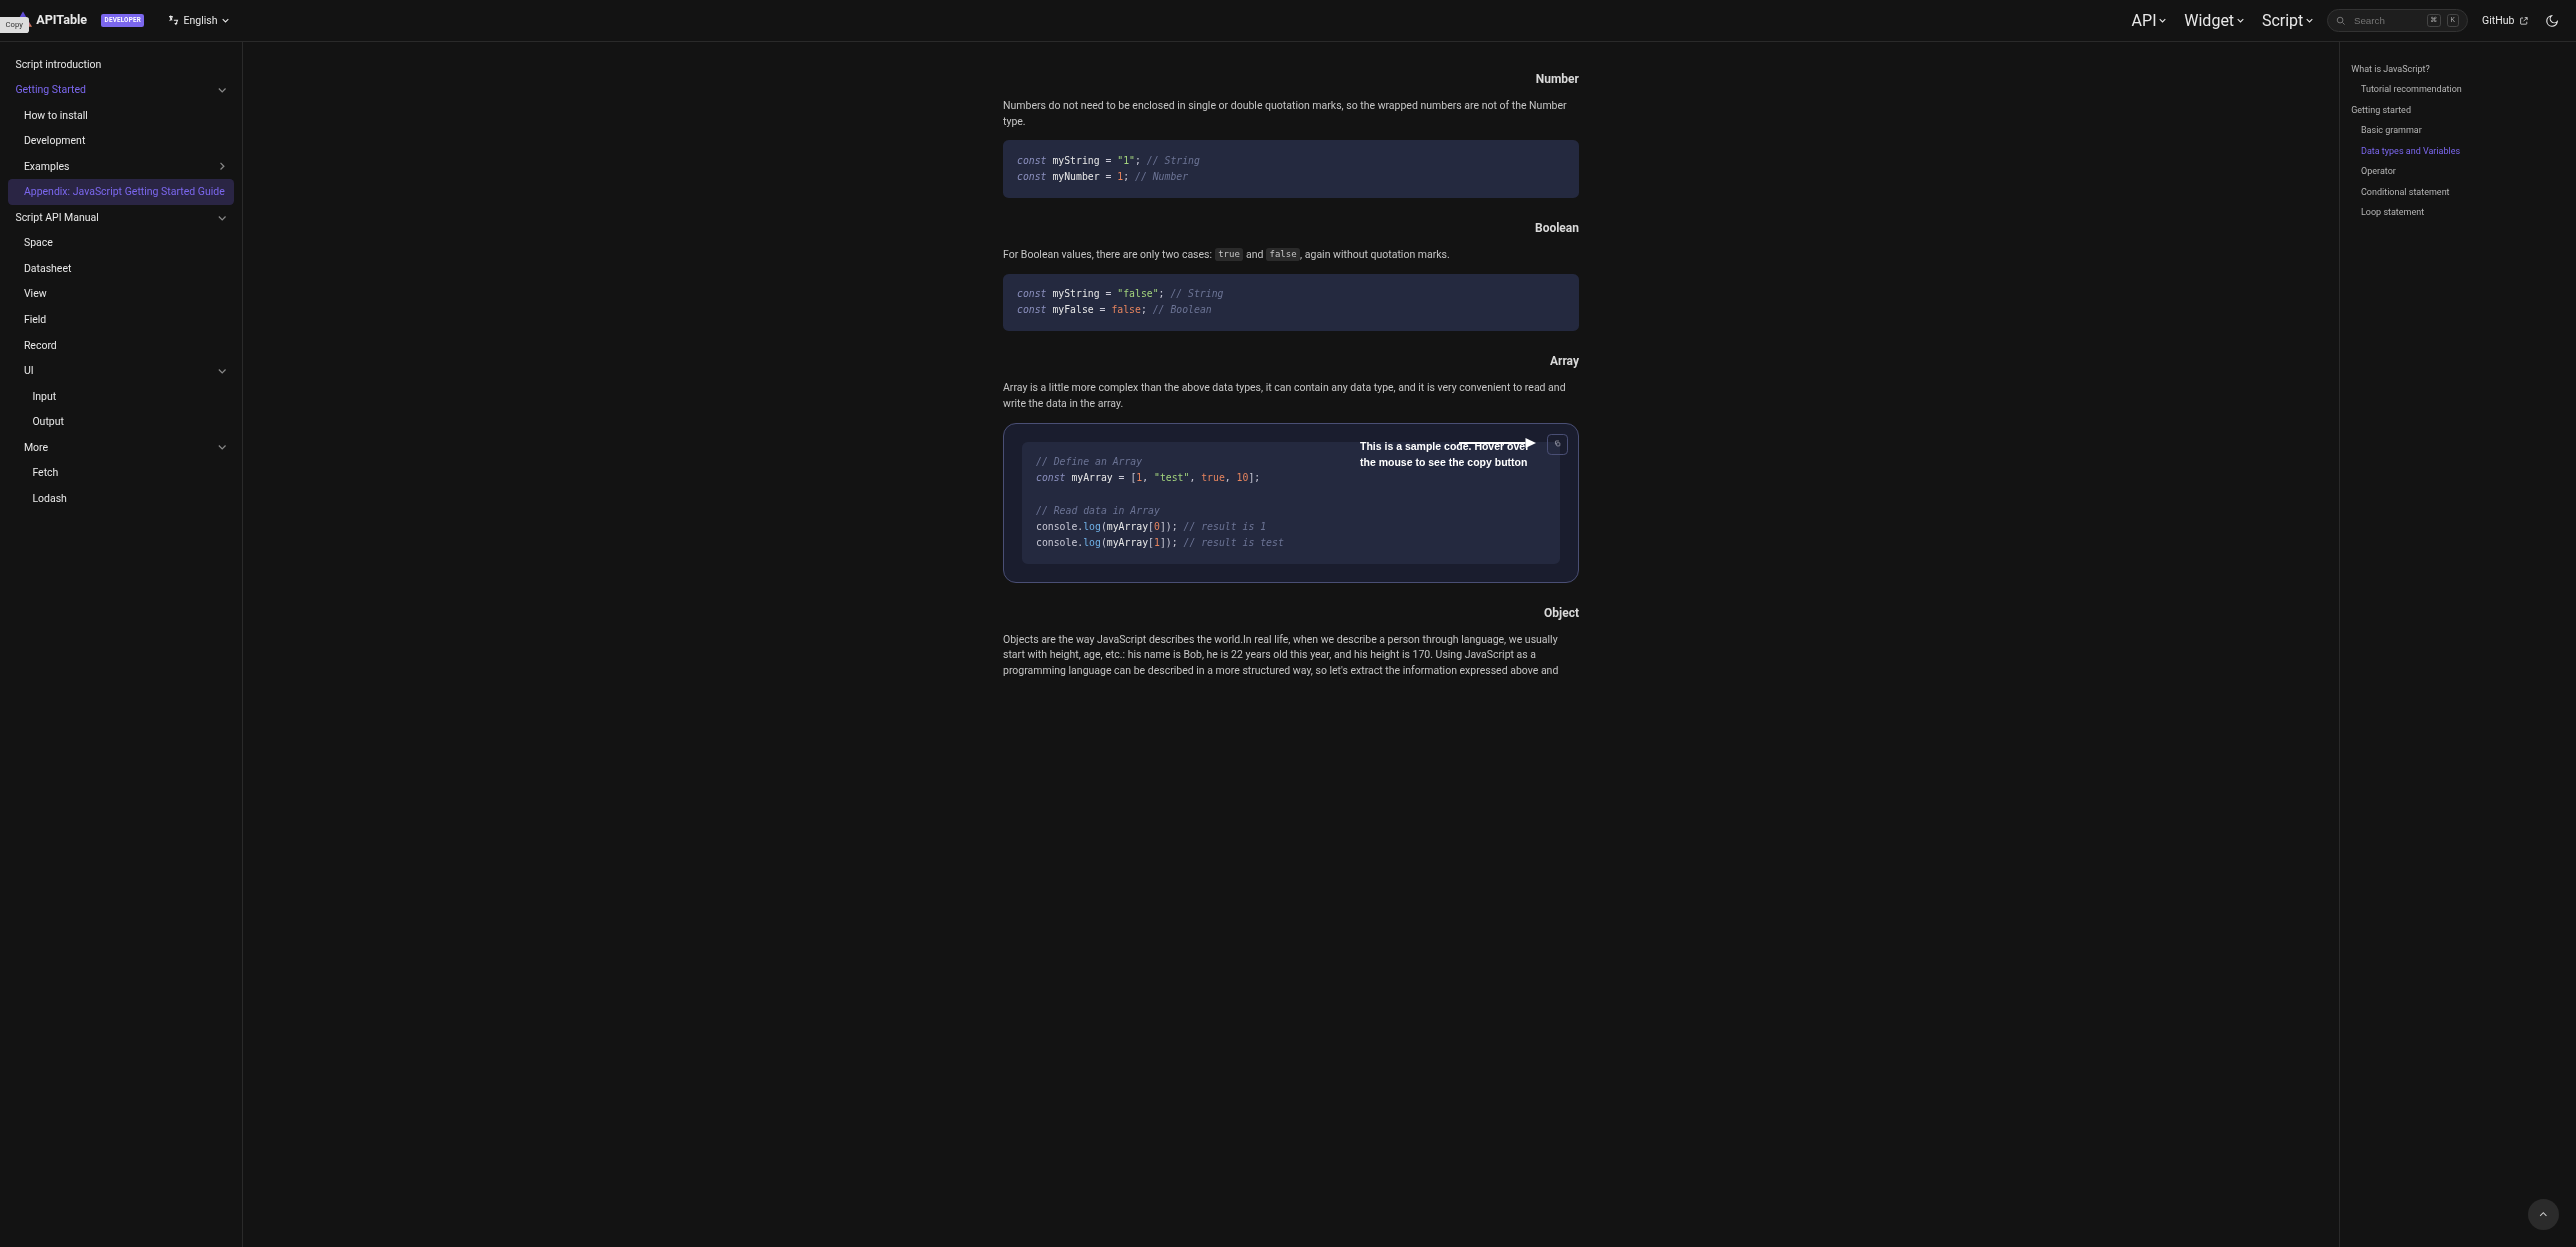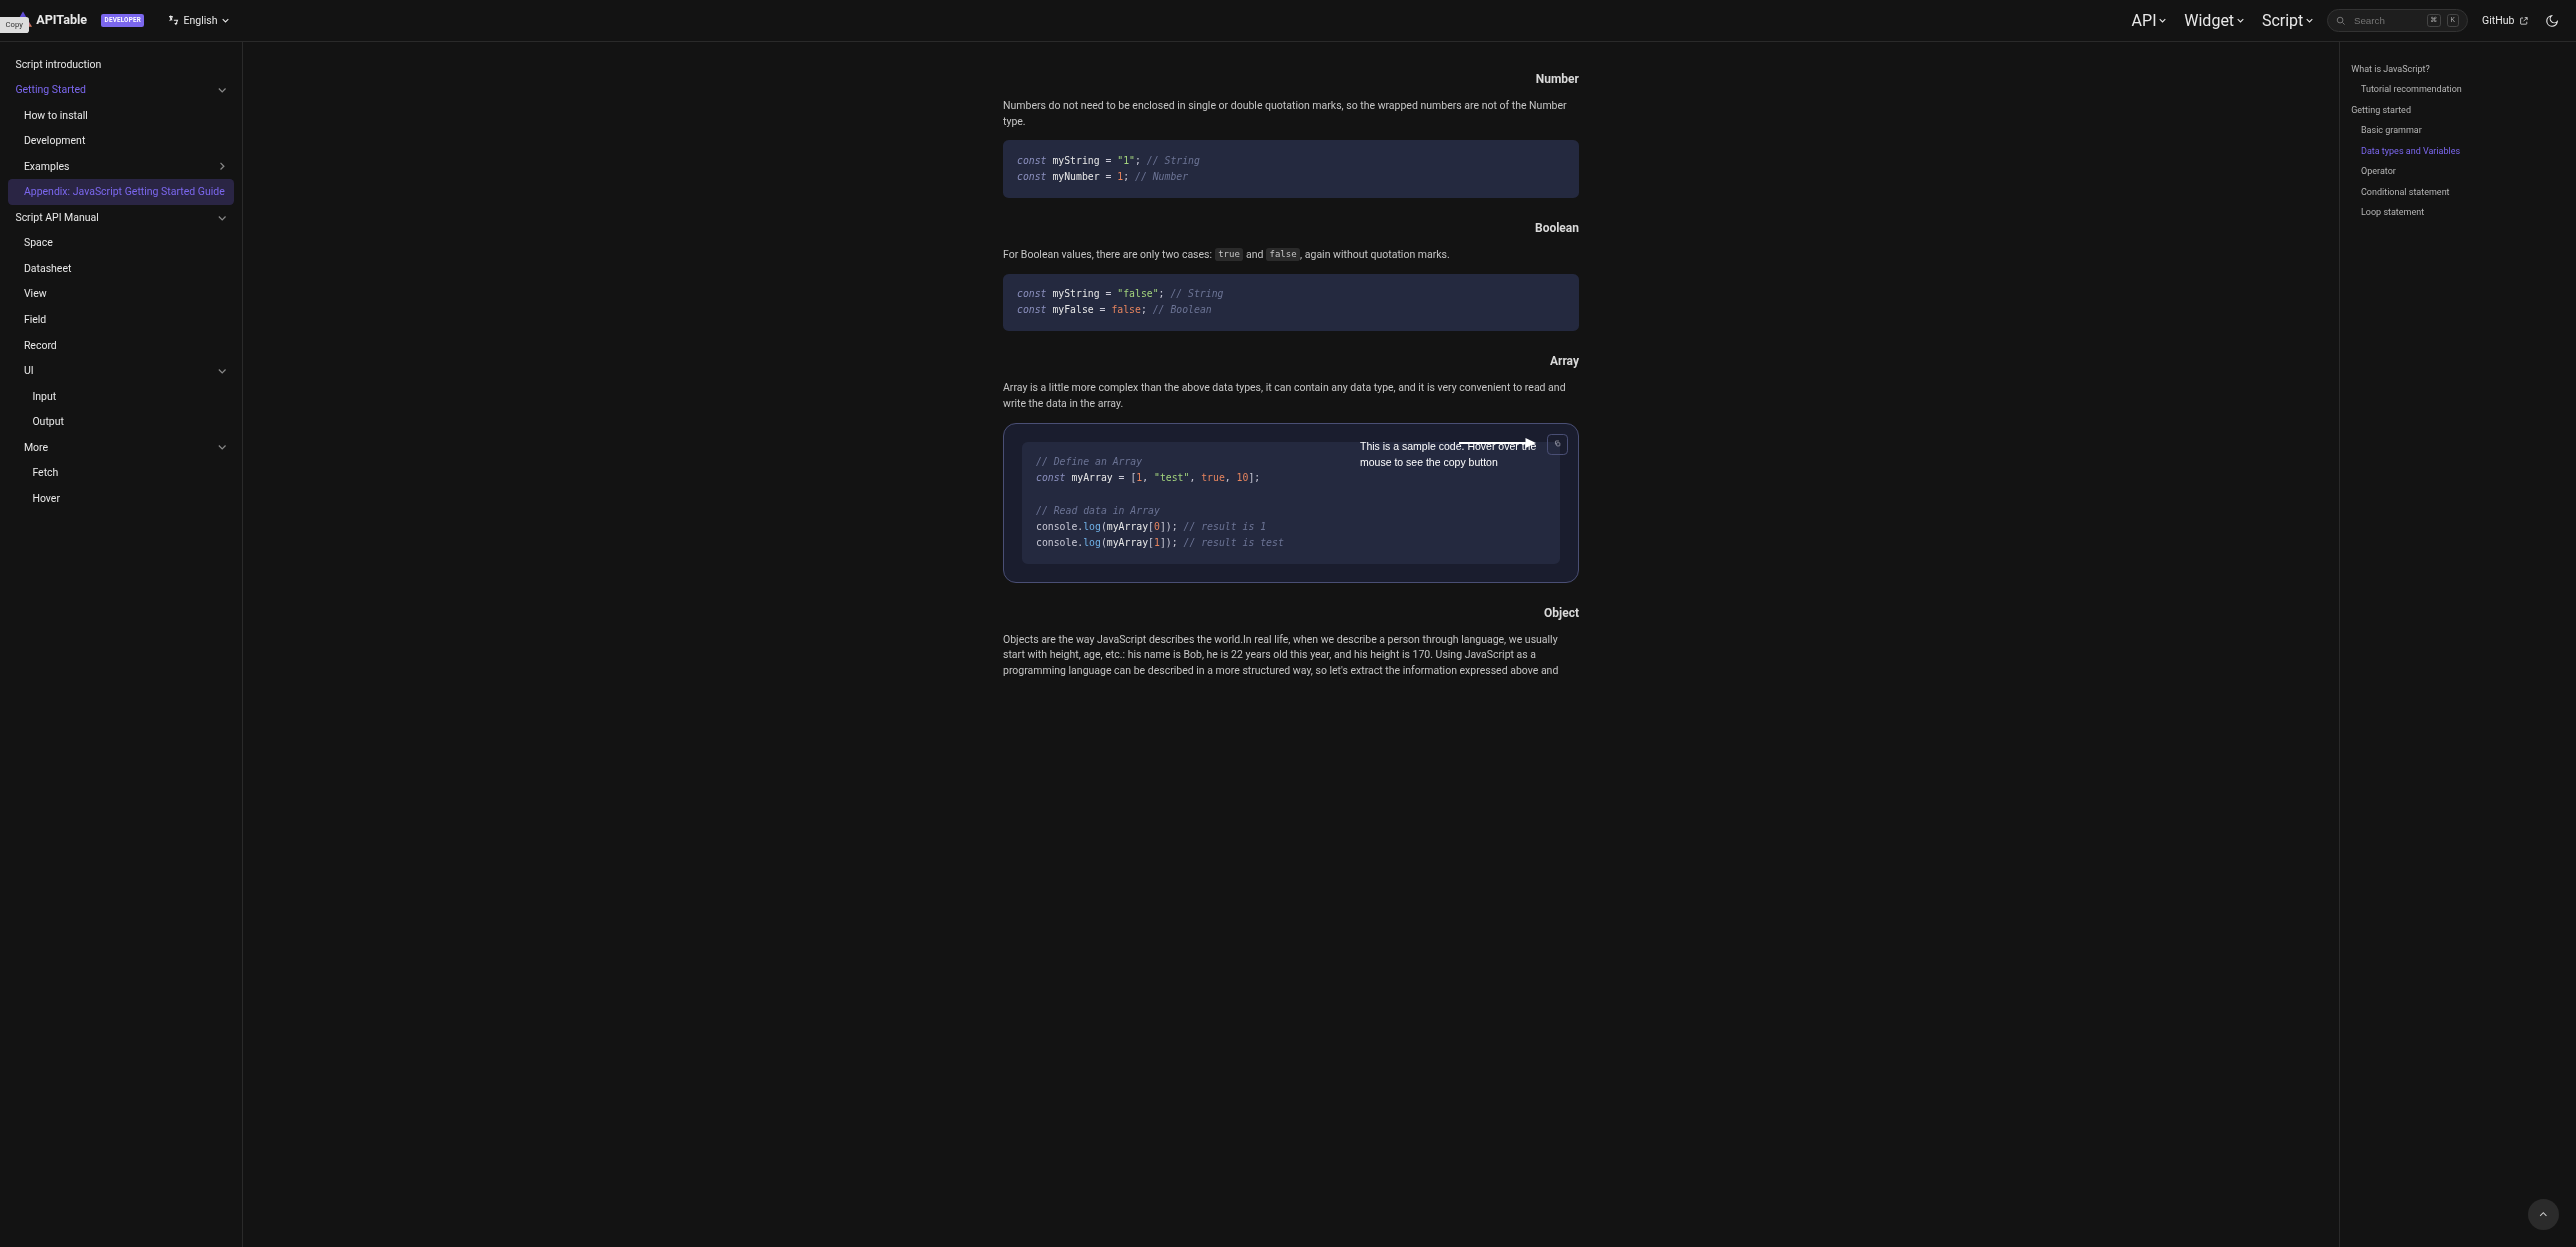--- a/index.html
+++ b/index.html
@@ -110,21 +110,21 @@
     border:0.7px solid #4a4f75;border-radius:13px;padding:18px;background:#1a1d2e;
     position:relative;
   }
   .demo-wrap .code-block{margin:0;}
   .copy-btn{
     position:absolute;top:9.8px;right:9.8px;width:21px;height:21px;border:0.7px solid #4a4f75;
     border-radius:4.2px;display:flex;align-items:center;justify-content:center;cursor:pointer;
     background:transparent;color:#c9c9d6;
   }
   .annotation{
-    position:absolute;right:35px;top:15.5px;color:#fff;font-weight:400;font-size:10.5px;
+    position:absolute;right:35px;top:15.5px;color:#fff;font-weight:700;font-size:10.5px;
     max-width:183px;text-align:left;font-family:-apple-system,sans-serif;
   }
   .arrow{
     position:absolute;right:42px;top:12.6px;pointer-events:none;
   }
   
   .toc a{display:block;color:#b5b5b5;padding:3.5px 0;text-decoration:none;cursor:pointer;}
   .toc a.level-1{padding-left:9.8px;}
   .toc a.active{color:var(--accent);}
   
@@ -275,21 +275,21 @@
         <span class="chevron">
           <svg width="8.4" height="8.4" viewBox="0 0 10 10">
             <path d="M1 3l4 4 4-4" fill="none" stroke="currentColor" stroke-width="1.5"></path>
           </svg>
         </span>
       </div>
       <div class="sb-item level-2">
         <span>Fetch</span>
       </div>
       <div class="sb-item level-2">
-        <span>Hover</span>
+        <span>Lodash</span>
       </div>
     </nav>
 
   <main class="main">
     <div class="main-inner">
 
       <h4 class="sec">Number</h4>
       <p class="body">Numbers do not need to be enclosed in single or double quotation marks, so the wrapped numbers are not of the Number type.</p>
       <div class="code-block"><span class="kw">const</span><span> myString </span><span class="punct">=</span><span class="str"> "1"</span><span class="punct">;</span><span class="cmt"> // String</span>
 <span class="kw">const</span><span> myNumber </span><span class="punct">=</span><span class="num"> 1</span><span class="punct">;</span><span class="cmt"> // Number</span></div>

